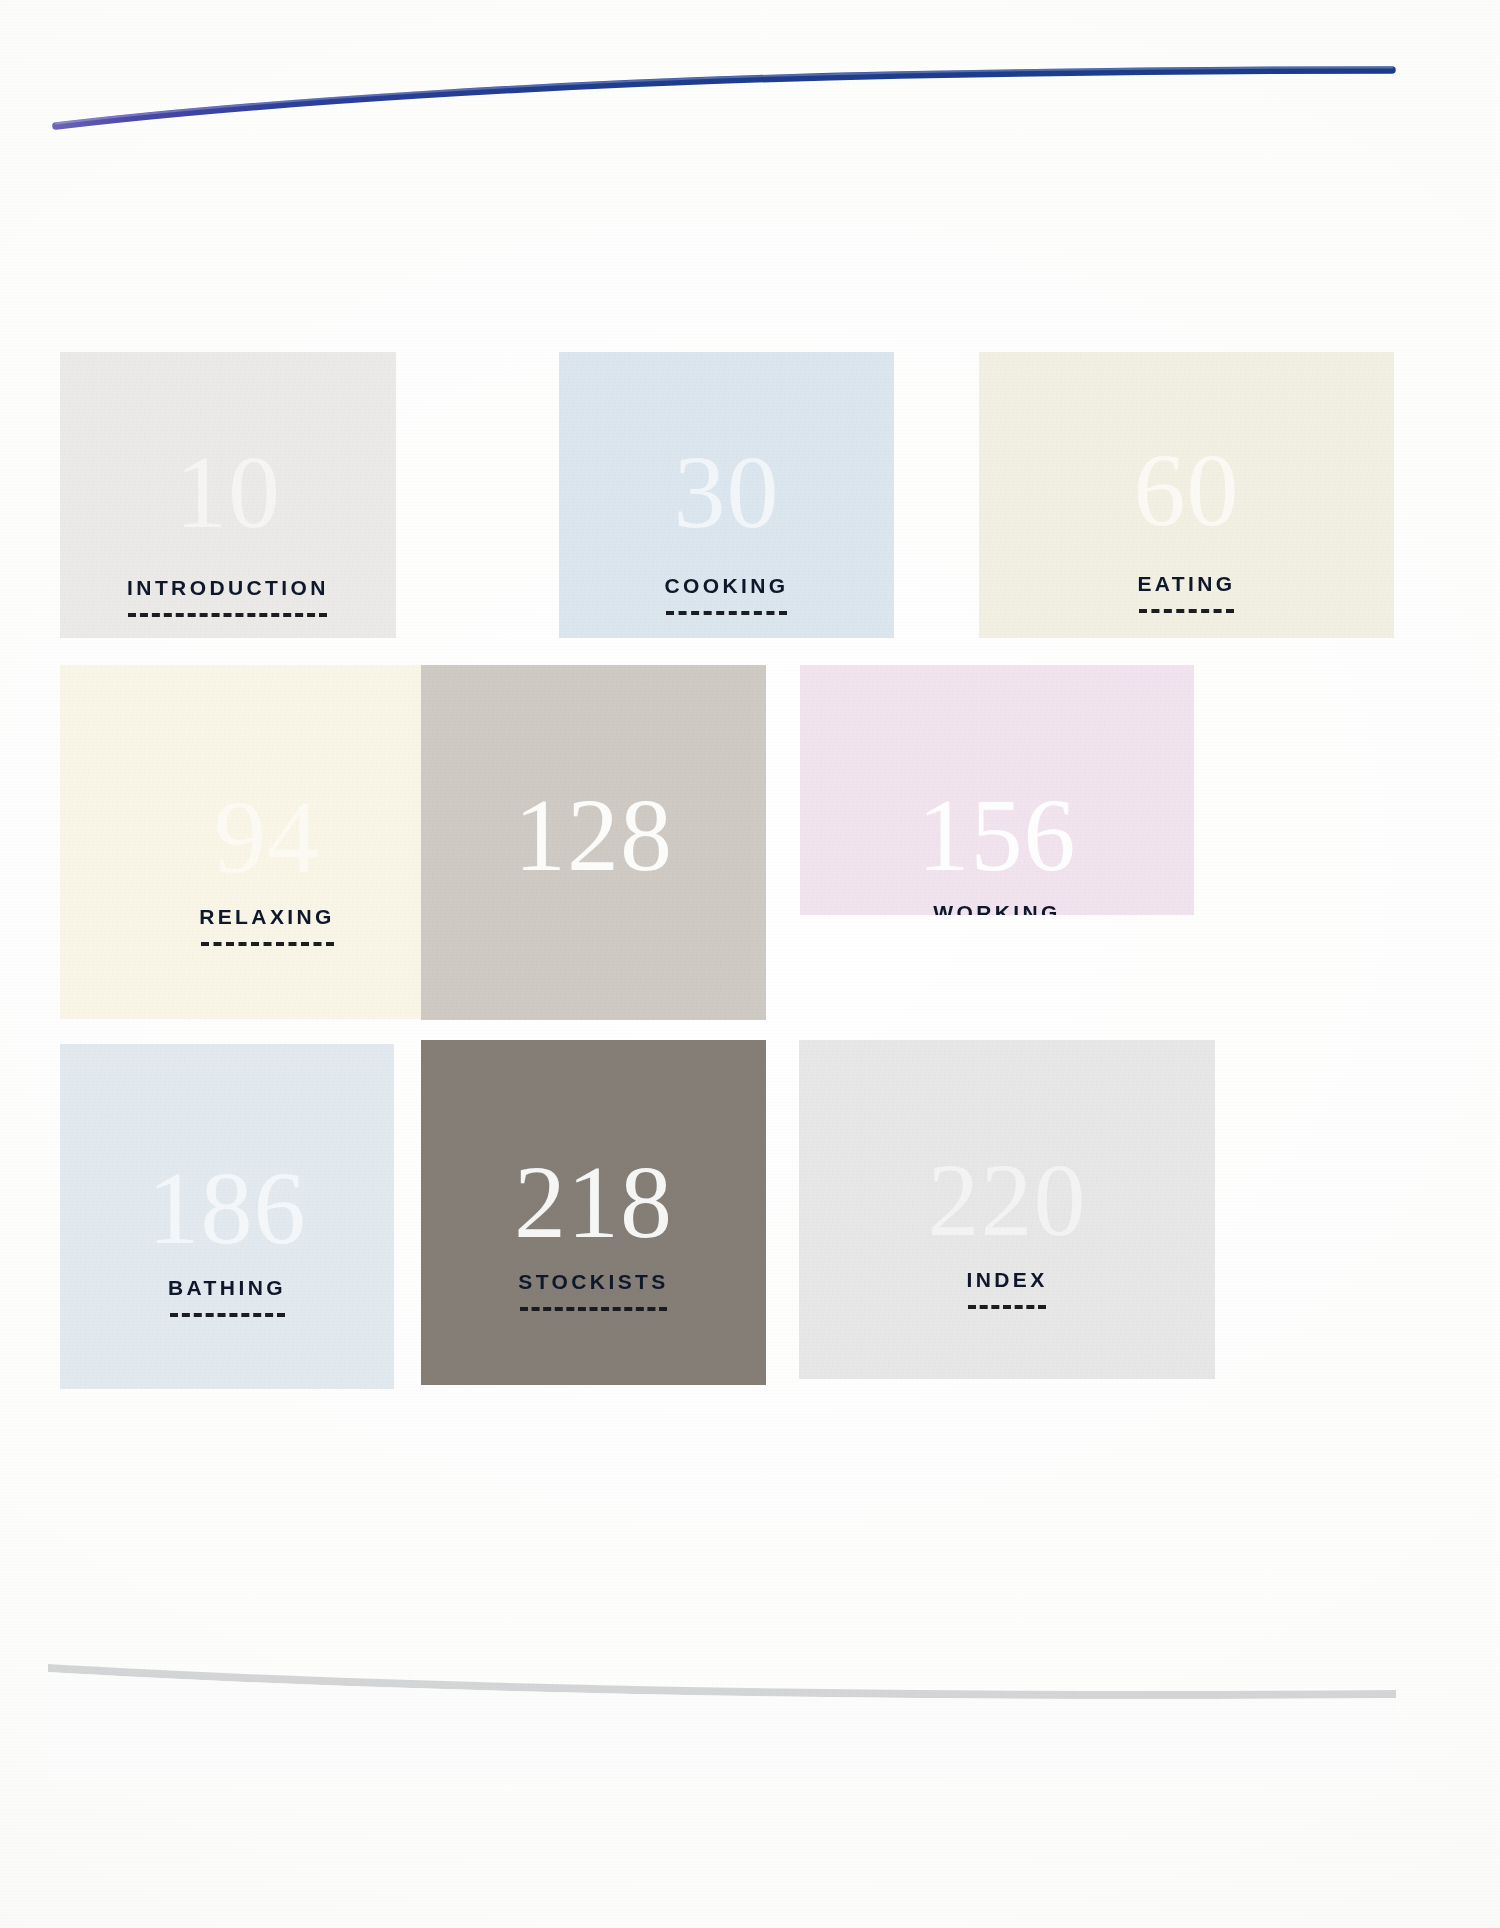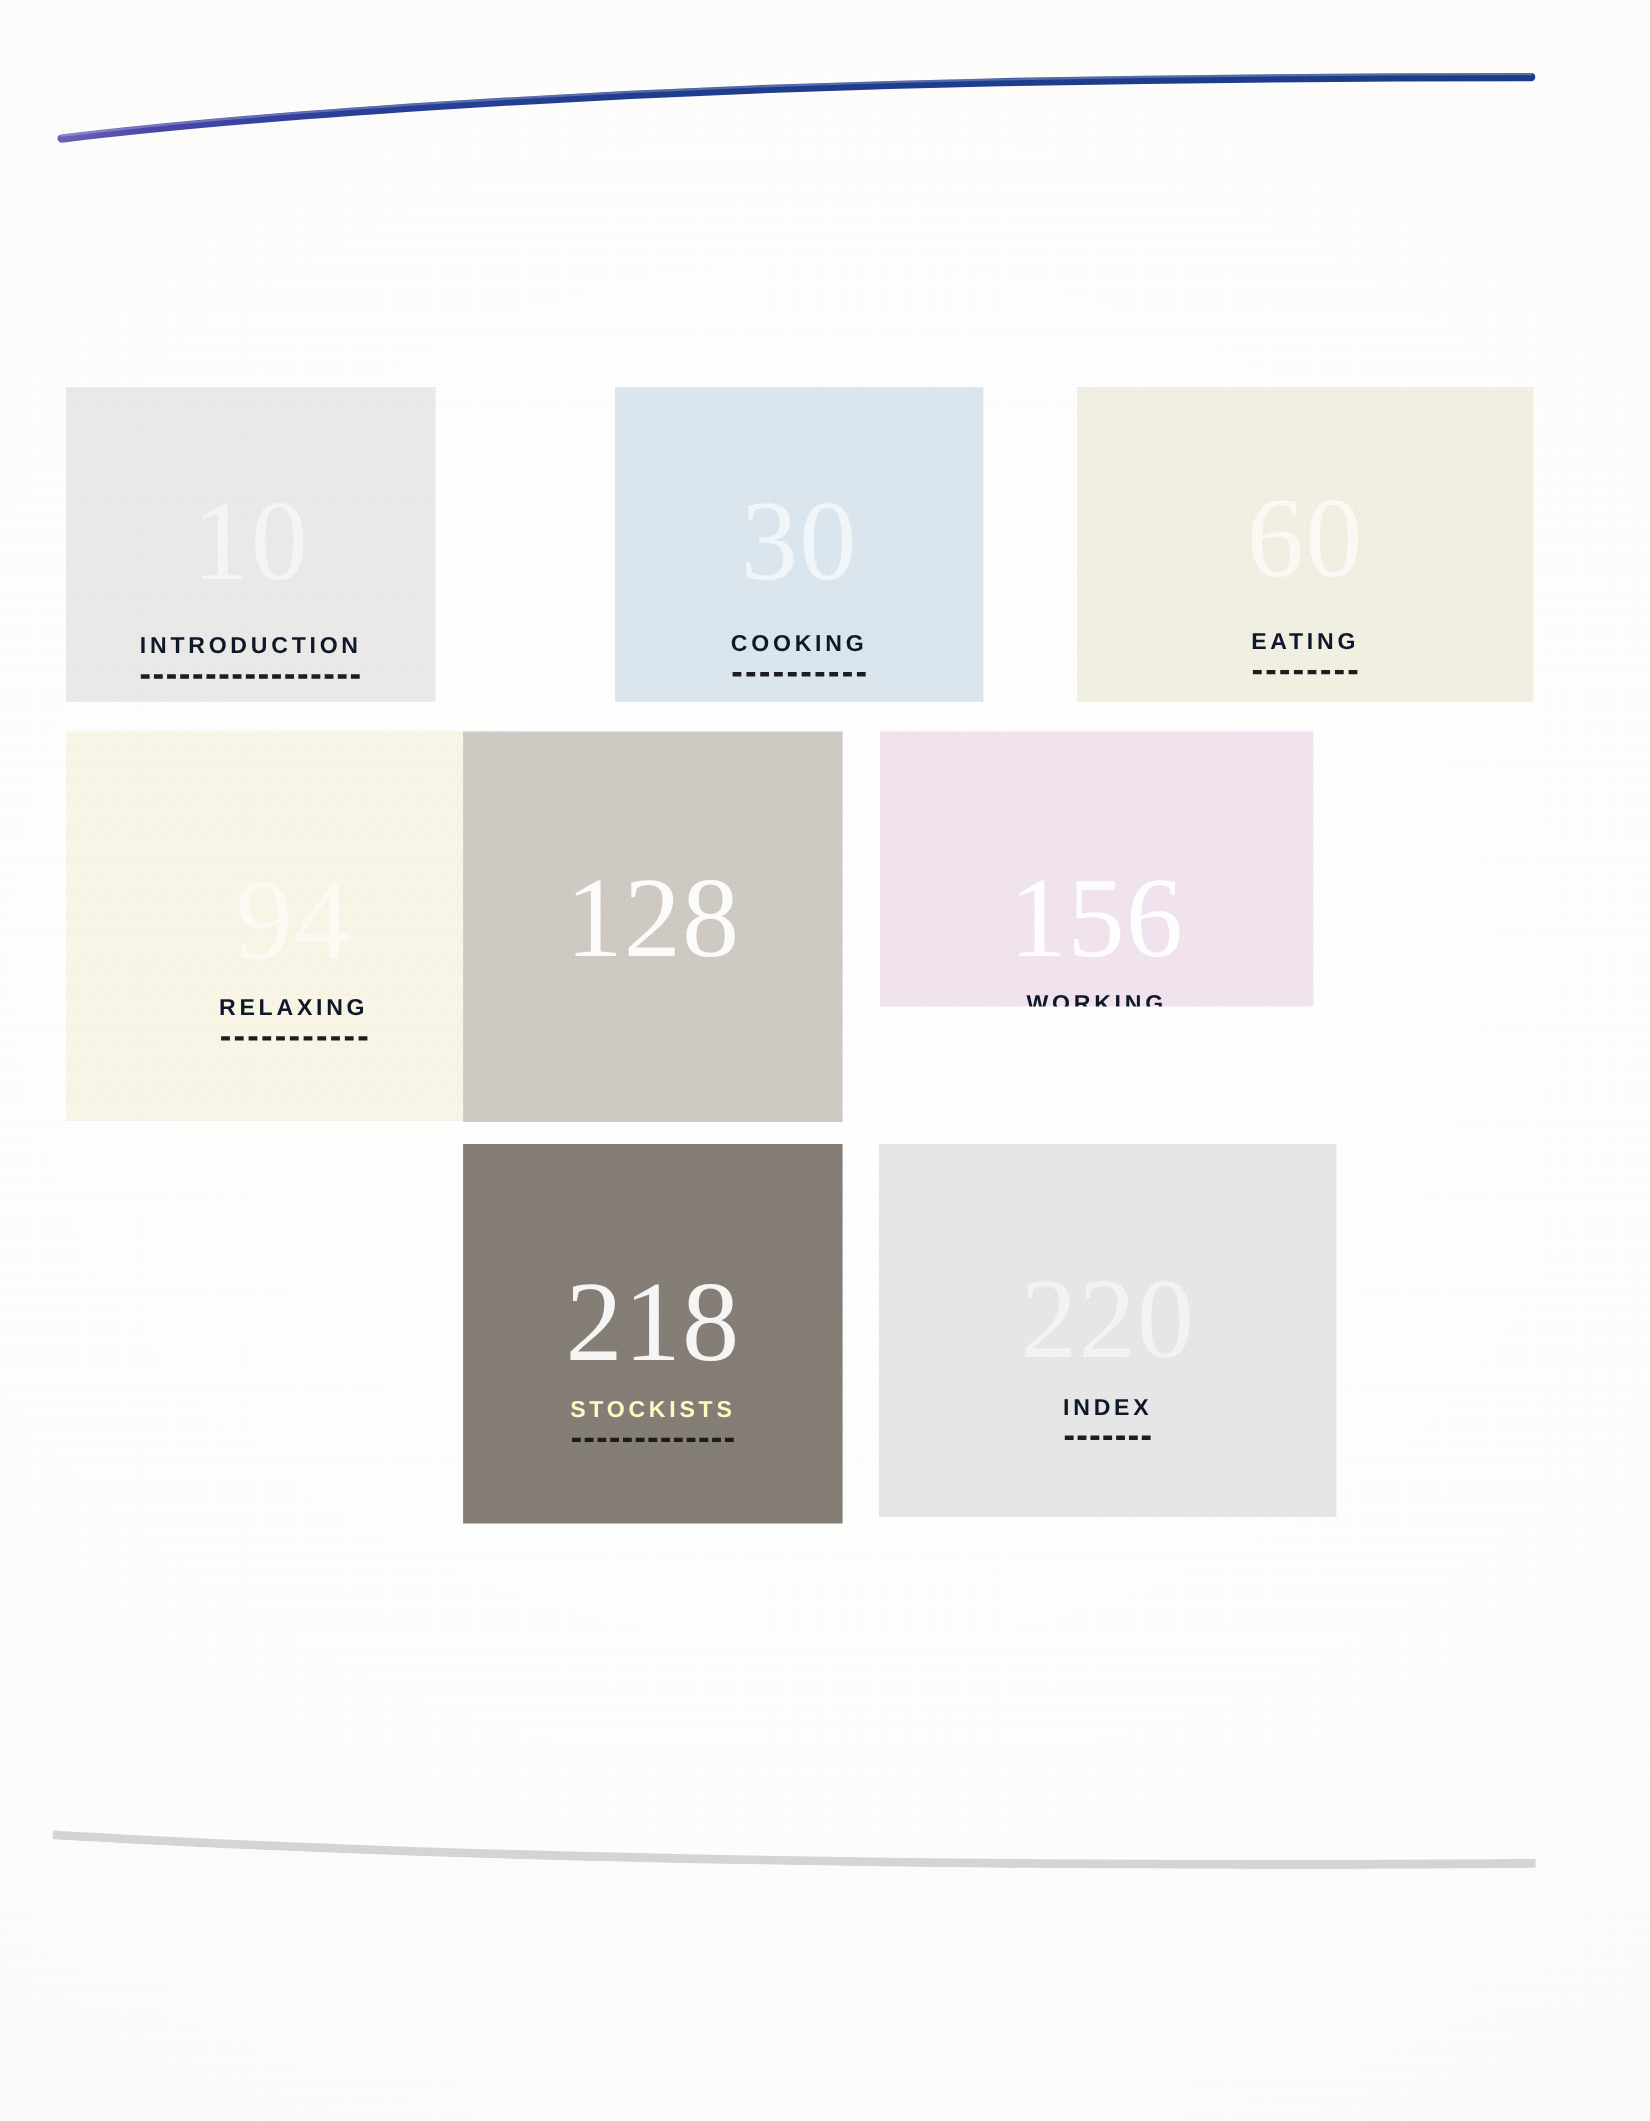--- a/index.html
+++ b/index.html
@@ -97,21 +97,21 @@
   }
   .tile-label {
     font-family: "Liberation Sans", sans-serif;
     font-weight: 700;
     font-size: 21px;
     letter-spacing: 3.4px;
     color: #0f172a;
     white-space: nowrap;
     display: block;
   }
-  .tile-label.light { color: #fef9c3; }
+  .tile-label.light { color: #0f172a; }
   .tile-underline {
     display: block;
     margin: 9px auto 0;
     height: 4px;
     border-bottom: 4px dashed #1c1d20;
     width: 100%;
   }
   .tile-underline.light { border-bottom-color: #1a1b1e; }
 
   
@@ -219,20 +219,32 @@
       <span class="tile-number">156</span>
     </div>
     <div class="label-block" style="top:236px;">
       <span class="tile-label-wrap">
         <span class="tile-label">WORKING</span>
         <span class="tile-underline" style="width: 130px;"></span>
       </span>
     </div>
   </div>
 
+  <div class="tile" style="left:0px; top:692px; width:334px; height:345px; background:#e2eaef;">
+    <div class="tile-grain"></div>
+    <div class="num-block" style="top:112px;">
+      <span class="tile-number fainter">186</span>
+    </div>
+    <div class="label-block" style="top:232px;">
+      <span class="tile-label-wrap">
+        <span class="tile-label">BATHING</span>
+        <span class="tile-underline" style="width: 115px;"></span>
+      </span>
+    </div>
+  </div>
 
   <div class="tile" style="left:361px; top:688px; width:345px; height:345px; background:#857e77;">
     <div class="tile-grain"></div>
     <div class="num-block" style="top:110px;">
       <span class="tile-number">218</span>
     </div>
     <div class="label-block" style="top:230px;">
       <span class="tile-label-wrap">
         <span class="tile-label light">STOCKISTS</span>
         <span class="tile-underline light" style="width: 147px;"></span>

